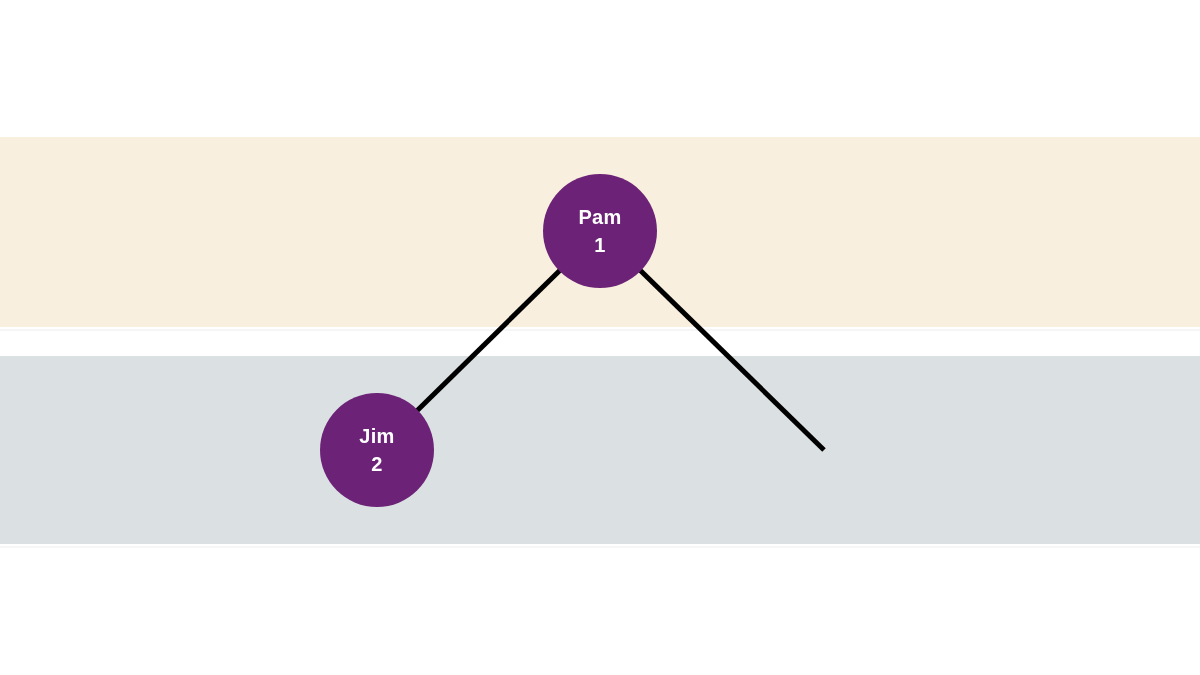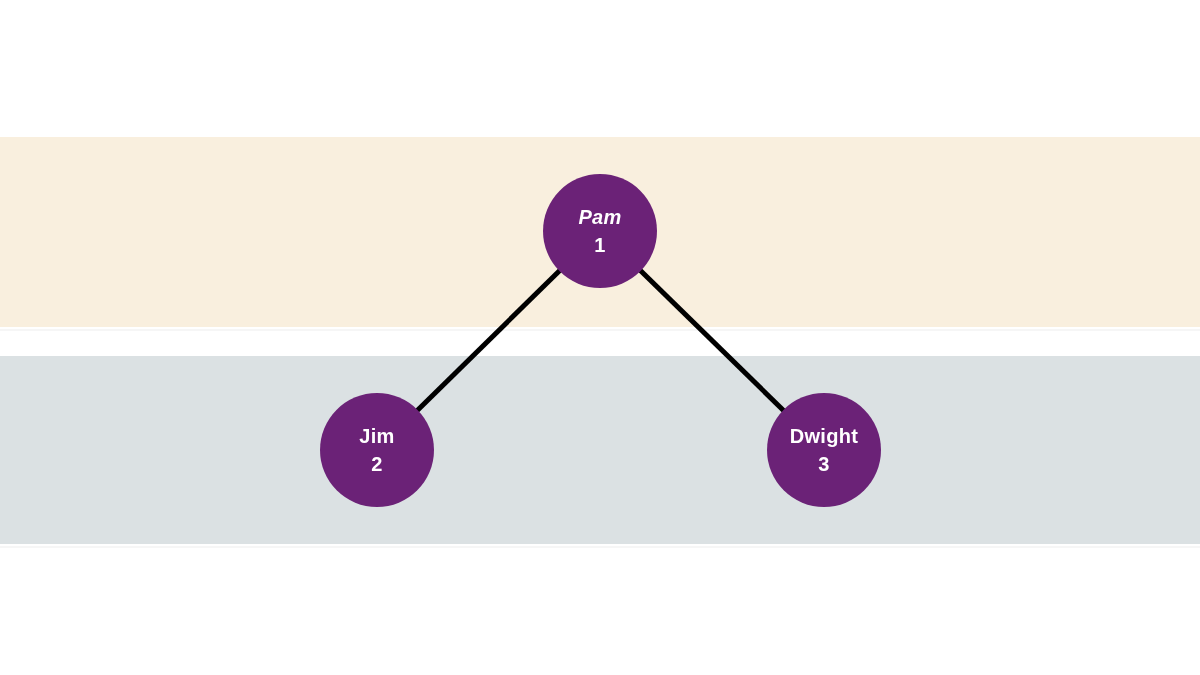--- a/index.html
+++ b/index.html
@@ -77,27 +77,23 @@
 
   <div class="hairline hairline-1"></div>
   <div class="hairline hairline-2"></div>
 
   <svg class="edges" viewBox="0 0 1200 675" xmlns="http://www.w3.org/2000/svg">
     <line x1="600" y1="231" x2="377" y2="450" stroke-width="5" stroke="#000000"></line>
     <line x1="600" y1="231" x2="824" y2="450" stroke-width="5" stroke="#000000"></line>
   </svg>
 
   <div class="node node-pam" style="background-color: rgb(107, 34, 119);">
-    <div class="node-name" style="color: rgb(255, 255, 255); font-style: italic;">Pam</div>
+    <div class="node-name" style="color: rgb(255, 255, 255);">Pam</div>
     <div class="node-value" style="color: rgb(255, 255, 255);">1</div>
   </div>
 
   <div class="node node-jim" style="background-color: rgb(107, 34, 119);">
     <div class="node-name" style="color: rgb(255, 255, 255); text-align: center;">Jim</div>
     <div class="node-value" style="color: rgb(255, 255, 255);">2</div>
   </div>
 
-  <div class="node node-dwight" style="background-color: rgb(107, 34, 119);">
-    <div class="node-name" style="color: rgb(255, 255, 255);">Dwight</div>
-    <div class="node-value" style="color: rgb(255, 255, 255);">3</div>
-  </div>
 
 </div>
 
 </body></html>

